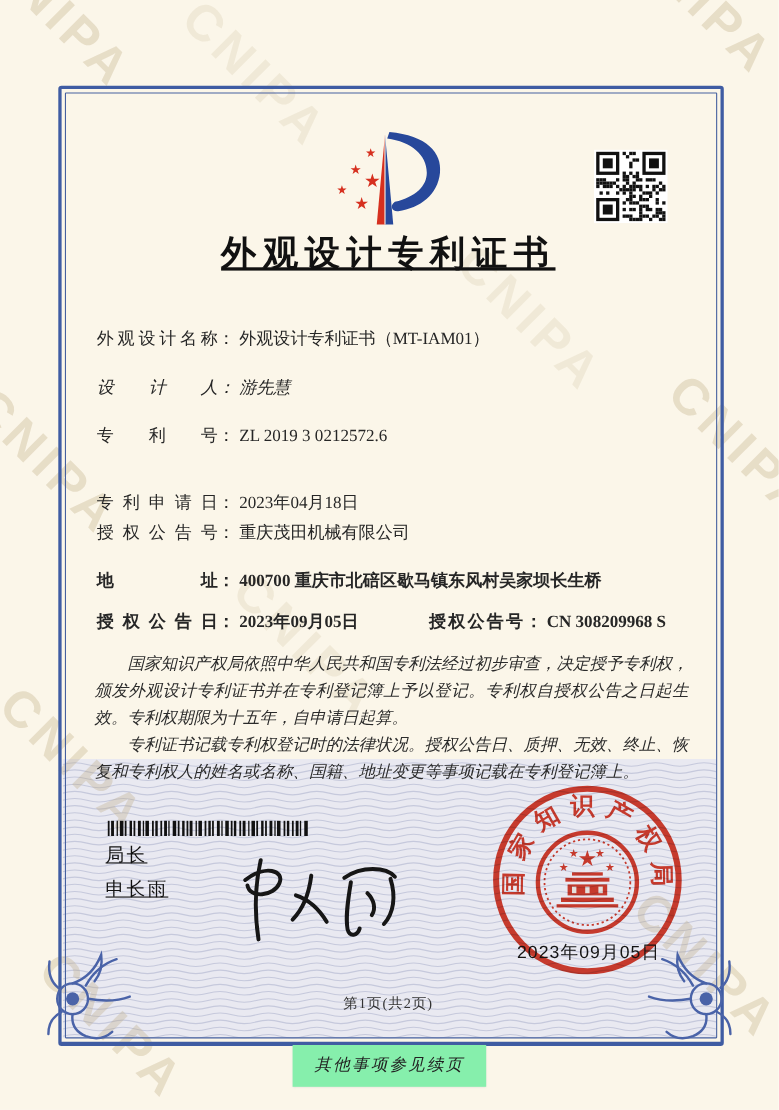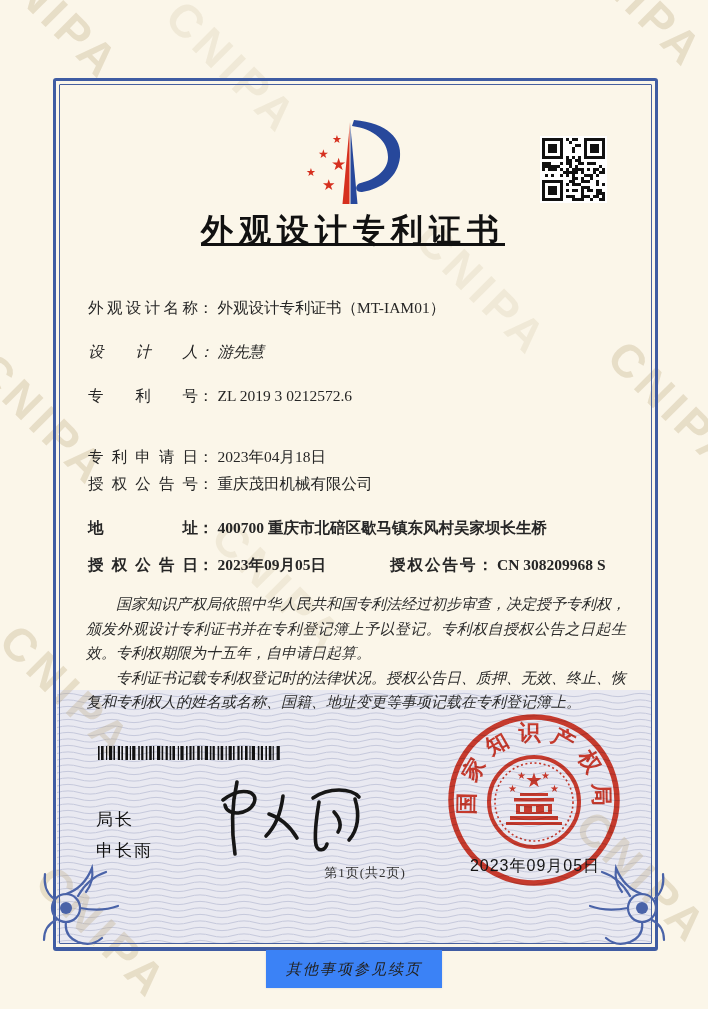--- a/index.html
+++ b/index.html
@@ -34,33 +34,33 @@
           -moz-text-align-last:justify;vertical-align:bottom;}
   .fcolon{display:inline-block;margin-right:4px;}
   .grant{position:absolute;left:302px;top:0;white-space:nowrap;}
   .grant .glabel{letter-spacing:2px;}
 
   .paras{position:absolute;left:86px;top:592px;width:540px;z-index:5;
          font-size:15px;line-height:24.5px;color:#2b2b2b;text-align:justify;font-style:italic;}
   .paras p{margin:0;text-indent:2em;}
 
   .barcode{position:absolute;left:97px;top:746px;z-index:5;}
-  .officer{position:absolute;left:96px;top:804px;z-index:5;
+  .officer{position:absolute;left:96px;top:762px;z-index:5;
            font-family:"Liberation Sans","DejaVu Sans",sans-serif;font-size:17px;
-           font-weight:500;color:#111;letter-spacing:2px;line-height:31px;}
+           font-weight:500;color:#111;letter-spacing:2px;line-height:31px;text-decoration:underline;}
   .signature{position:absolute;left:203px;top:772px;z-index:5;}
 
   .seal{position:absolute;left:444px;top:710px;z-index:4;opacity:.93;mix-blend-mode:multiply;}
   .sealdate{position:absolute;left:450px;top:856px;width:170px;text-align:center;z-index:6;
             font-family:"Liberation Sans","DejaVu Sans",sans-serif;font-size:16px;
             font-weight:500;color:#141414;letter-spacing:1px;}
 
-  .pageinfo{position:absolute;left:53px;top:864px;width:600px;text-align:center;
-            font-size:13px;color:#333;letter-spacing:1px;z-index:5;margin-left:12px;}
-  .notebox{position:absolute;left:266px;top:950px;width:176px;height:38px;background:#3b82f6;
+  .pageinfo{position:absolute;left:53px;top:903px;width:600px;text-align:center;
+            font-size:13px;color:#333;letter-spacing:1px;z-index:5;}
+  .notebox{position:absolute;left:266px;top:950px;width:176px;height:38px;background:#86efac;
            z-index:6;text-align:center;line-height:38px;font-size:15px;color:#222;
            font-style:italic;letter-spacing:2px;box-shadow:0 0 2px rgba(120,120,150,.25);}
 </style>
 </head>
 <body>
 
 <div class="page">
 
   <span class="wm" style="left:-28px;top:-14px;">CNIPA</span>
   <span class="wm" style="left:556px;top:-26px;">CNIPA</span>

